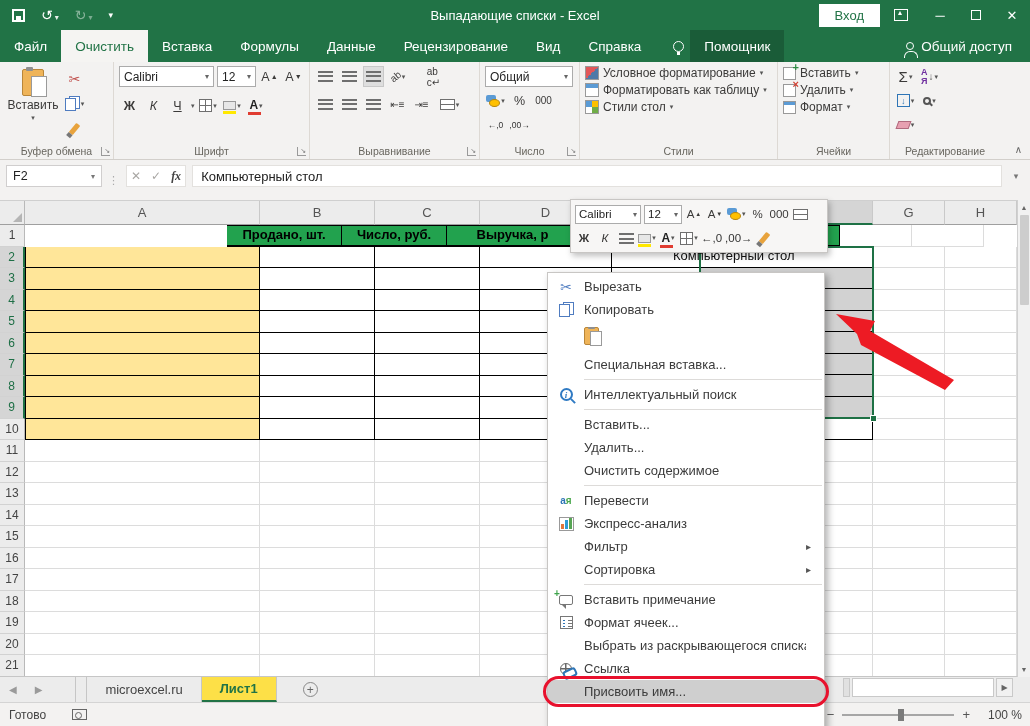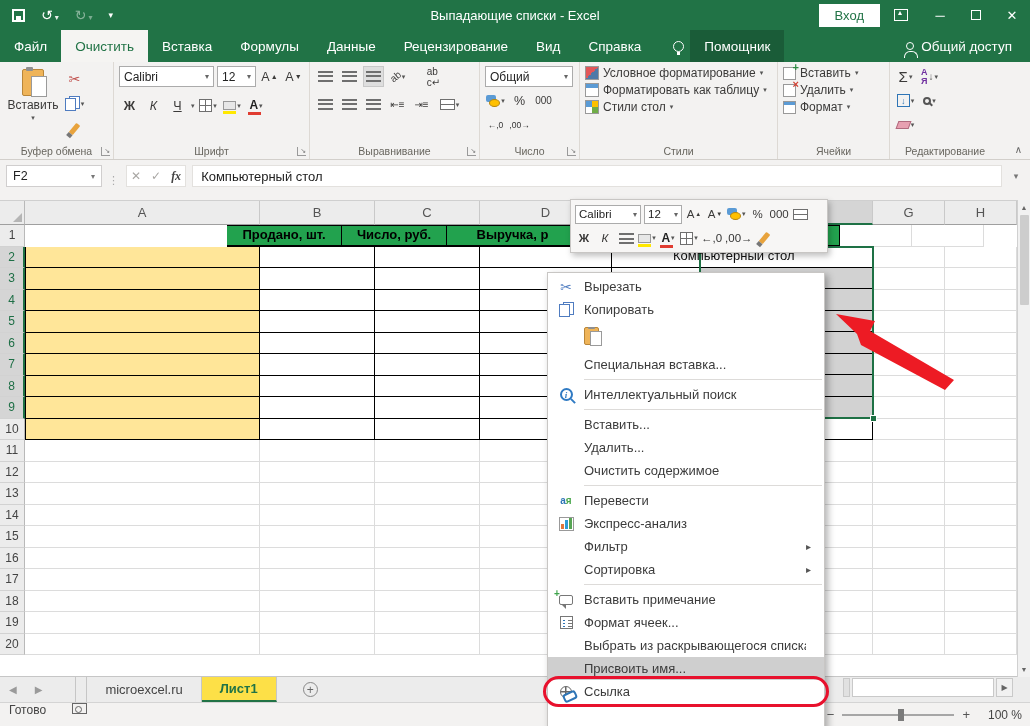--- a/index.html
+++ b/index.html
@@ -140,21 +140,21 @@
   
   .tabstrip{position:absolute;left:0;top:676px;width:1030px;height:26px;background:#ececec;border-top:1px solid #c6c6c6;display:flex;align-items:stretch;font-size:13px;z-index:1}
   .navarr{color:#9a9a9a;font-size:10px;display:flex;align-items:center;padding:0 9px}
   .tsep{width:1px;background:#c6c6c6;margin:0 10px 0 24px}
   .stab{display:flex;align-items:center;padding:0 18px;color:#444;border-right:1px solid #c6c6c6;cursor:pointer}
   .stab.first{border-left:1px solid #c6c6c6}
   .stab.active{background:#fde047;color:var(--green);font-weight:bold;border-bottom:2px solid var(--green)}
   .addtab{width:15px;height:15px;border:1px solid #888;border-radius:50%;color:#666;font-size:12px;display:flex;align-items:center;justify-content:center;align-self:center;margin-left:26px;cursor:pointer}
 
   
-  .statusbar{position:absolute;left:0;top:702px;width:1030px;height:24px;background:var(--ribbon-bg);border-top:1px solid #d4d4d4;display:flex;font-size:12px;color:#444;z-index:1}
+  .statusbar{position:absolute;left:0;top:702px;width:1030px;height:24px;background:var(--ribbon-bg);border-top:1px solid #d4d4d4;display:flex;align-items:center;font-size:12px;color:#444;z-index:1}
   .ready{padding-left:9px}
   .macroico{width:15px;height:11px;border:1px solid #666;margin-left:26px;position:relative}
   .macroico::after{content:"";position:absolute;left:2px;top:2px;width:5px;height:5px;border:1px solid #666;border-radius:50%}
   .sb-right{margin-left:auto;display:flex;align-items:center;gap:8px;padding-right:8px}
   .viewico{width:14px;height:12px;border:1px solid #777;background:#fff}
   .zminus,.zplus{color:#555;font-size:13px}
   .ztrack{width:112px;height:2px;background:#a6a6a6;position:relative}
   .zhandle{position:absolute;left:50%;top:-5px;width:6px;height:12px;background:#7b7b7b}
   .zoomlabel{width:44px;text-align:right}
 
@@ -678,20 +678,31 @@
         <div class="rh">20</div>
         <div class="cell" style="width: 235px;"></div>
         <div class="cell" style="width: 115px;"></div>
         <div class="cell" style="width: 105px;"></div>
         <div class="cell" style="width: 132px;"></div>
         <div class="cell" style="width: 88px;"></div>
         <div class="cell" style="width: 173px;"></div>
         <div class="cell" style="width: 72px;"></div>
         <div class="cell" style="width: 72px;"></div>
       </div>
+      <div class="grow">
+        <div class="rh">21</div>
+        <div class="cell" style="width: 235px;"></div>
+        <div class="cell" style="width: 115px;"></div>
+        <div class="cell" style="width: 105px;"></div>
+        <div class="cell" style="width: 132px;"></div>
+        <div class="cell" style="width: 88px;"></div>
+        <div class="cell" style="width: 173px;"></div>
+        <div class="cell" style="width: 72px;"></div>
+        <div class="cell" style="width: 72px;"></div>
+      </div>
     </div>
 
   <div class="selbox">
     <div class="selwhite"></div>
     <div class="selgray"></div>
     <div class="handle"></div>
   </div>
   <div class="f2text">Компьютерный стол</div>
 
   <div class="vscroll">
@@ -868,30 +879,30 @@
           <span class="ic-fc"></span>
         </span>
         <span class="mlabel">Формат ячеек...</span>
         <span class="marrow"></span>
       </div>
       <div class="mi">
         <span class="mico"></span>
         <span class="mlabel">Выбрать из раскрывающегося списка...</span>
         <span class="marrow"></span>
       </div>
+      <div class="mi">
+        <span class="mico">
+          <span class="ic-link"></span>
+        </span>
+        <span class="mlabel">Ссылка</span>
+        <span class="marrow"></span>
+      </div>
       <div class="mi pressed">
         <span class="mico"></span>
         <span class="mlabel">Присвоить имя...</span>
-        <span class="marrow"></span>
-      </div>
-      <div class="mi">
-        <span class="mico">
-          <span class="ic-link"></span>
-        </span>
-        <span class="mlabel">Ссылка</span>
         <span class="marrow"></span>
       </div>
     </div>
 
   <div class="oval"></div>
   <svg class="arrow-svg" width="132" height="92" viewBox="0 0 132 92">
     <polygon points="8,14 47,21 42,31 126,80 117,90 33,45 29,34" fill="#ed1b24"></polygon>
   </svg>
 
 </div>

